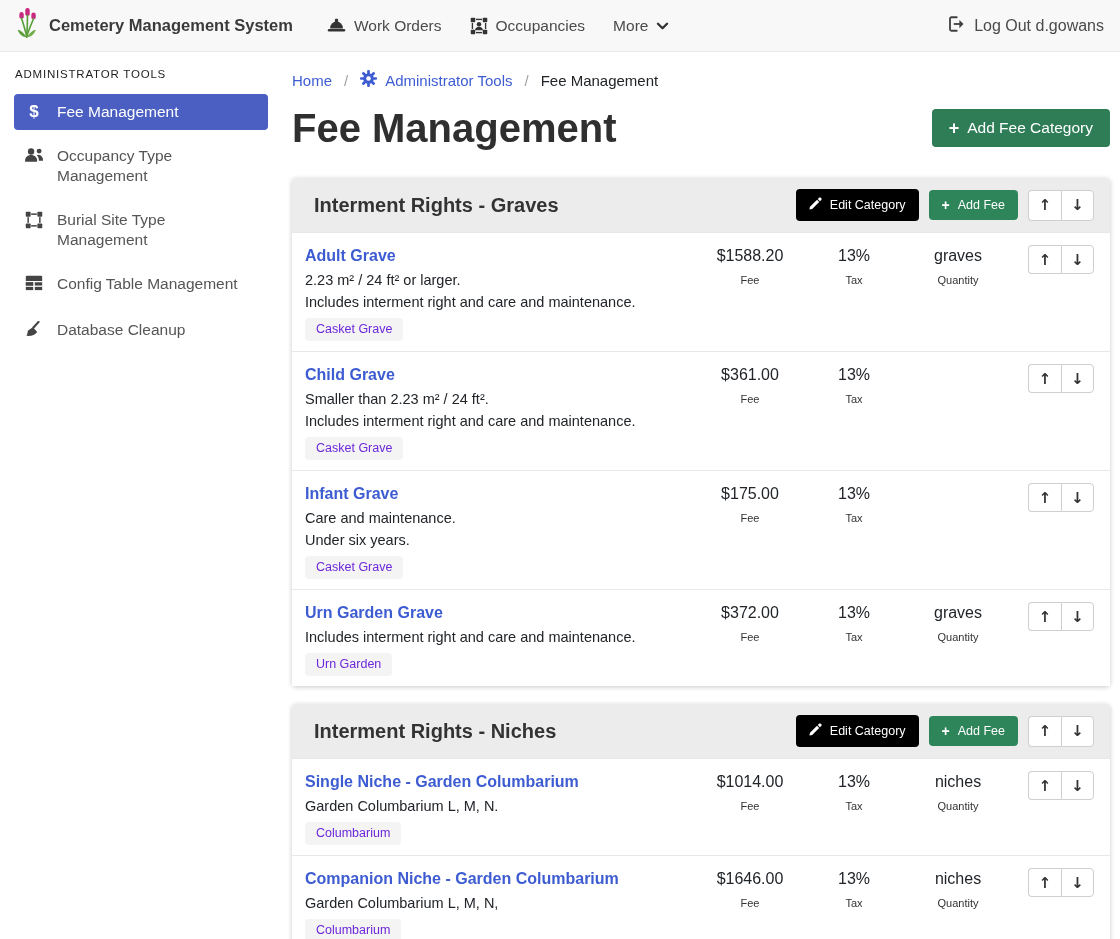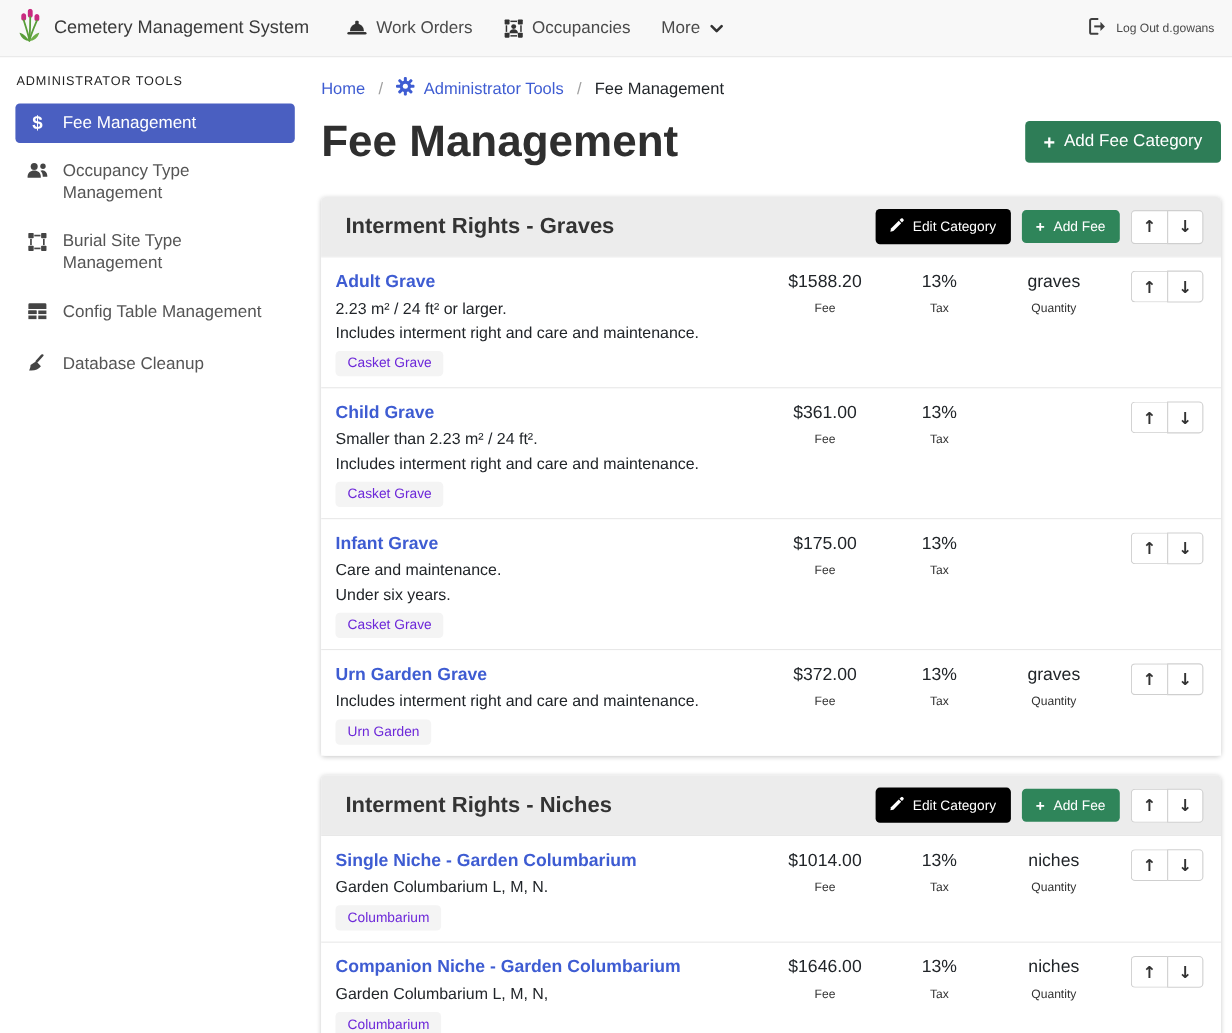--- a/index.html
+++ b/index.html
@@ -3,28 +3,28 @@
 <meta charset="utf-8">
 <style>
   * { margin:0; padding:0; box-sizing:border-box; }
   html,body { width:1120px; height:939px; overflow:hidden; background:#fff;
     font-family:"Liberation Sans", sans-serif; color:#212529; }
 
   
   .navbar { height:52px; background:#f8f8f8; border-bottom:1px solid #e8e8e8;
     display:flex; align-items:center; padding:0 16px; }
   .brand { display:flex; align-items:center; gap:10px; font-size:16.5px;
-    font-weight:normal; color:#3a3a3a; cursor:pointer; }
+    font-weight:bold; color:#3a3a3a; cursor:pointer; }
   .nav-links { display:flex; align-items:center; margin-left:20px; }
   .nav-link { display:flex; align-items:center; gap:8px; color:#4a4a4a;
     font-size:15.5px; padding:8px 14px; cursor:pointer; white-space:nowrap; }
   .nav-link svg { display:block; }
   .navbar-right { margin-left:auto; }
   .logout-link { display:flex; align-items:center; gap:9px; color:#4a4a4a;
-    font-size:11px; cursor:pointer; }
+    font-size:16px; cursor:pointer; }
 
   
   .layout { display:flex; align-items:flex-start; }
   .sidebar { width:280px; flex:0 0 280px; padding:16px 12px 10px 14px; }
   .sidebar-heading { font-size:11.5px; letter-spacing:.8px; color:#1f1f1f;
     margin:0 0 14px 1px; font-weight:400; }
   .sidebar-item { display:flex; align-items:flex-start; gap:13px;
     padding:8px 10px; border-radius:4px; color:#555; font-size:15.5px;
     line-height:20px; margin-bottom:8px; cursor:pointer; }
   .sidebar-item .s-icon { width:20px; flex:0 0 20px; text-align:center;

